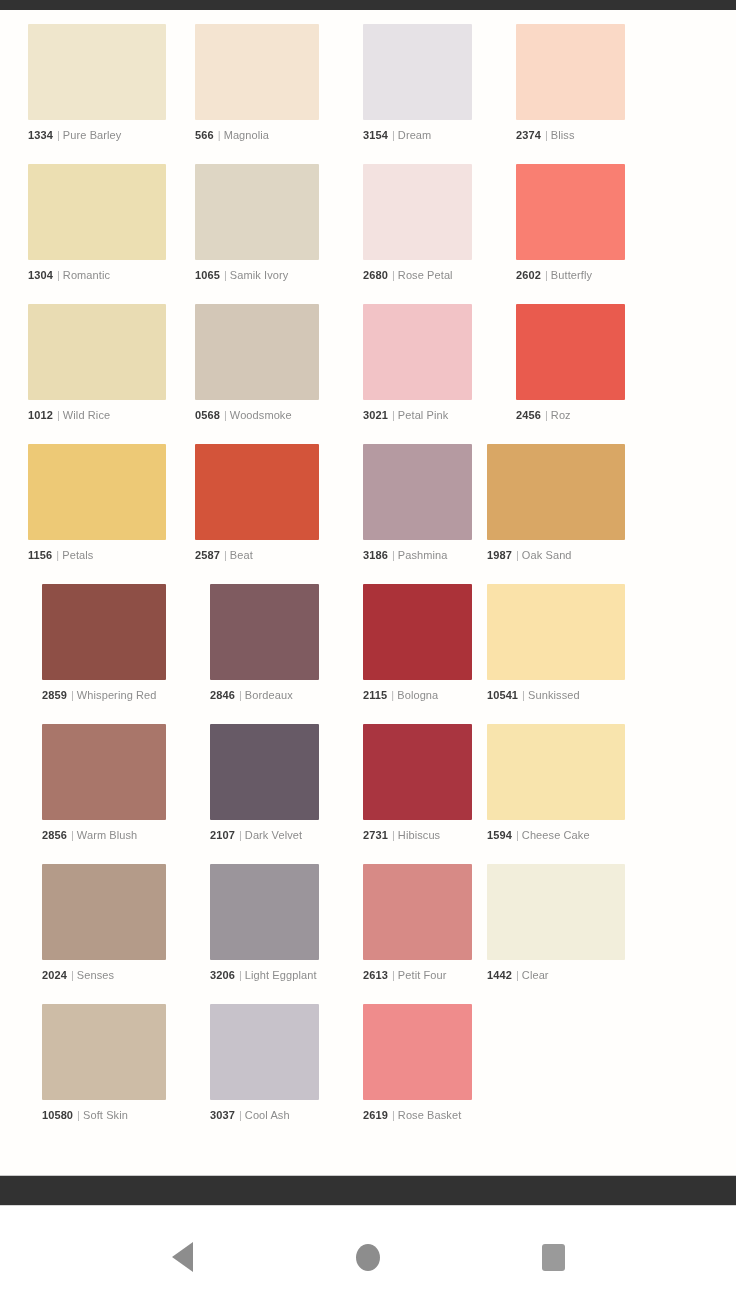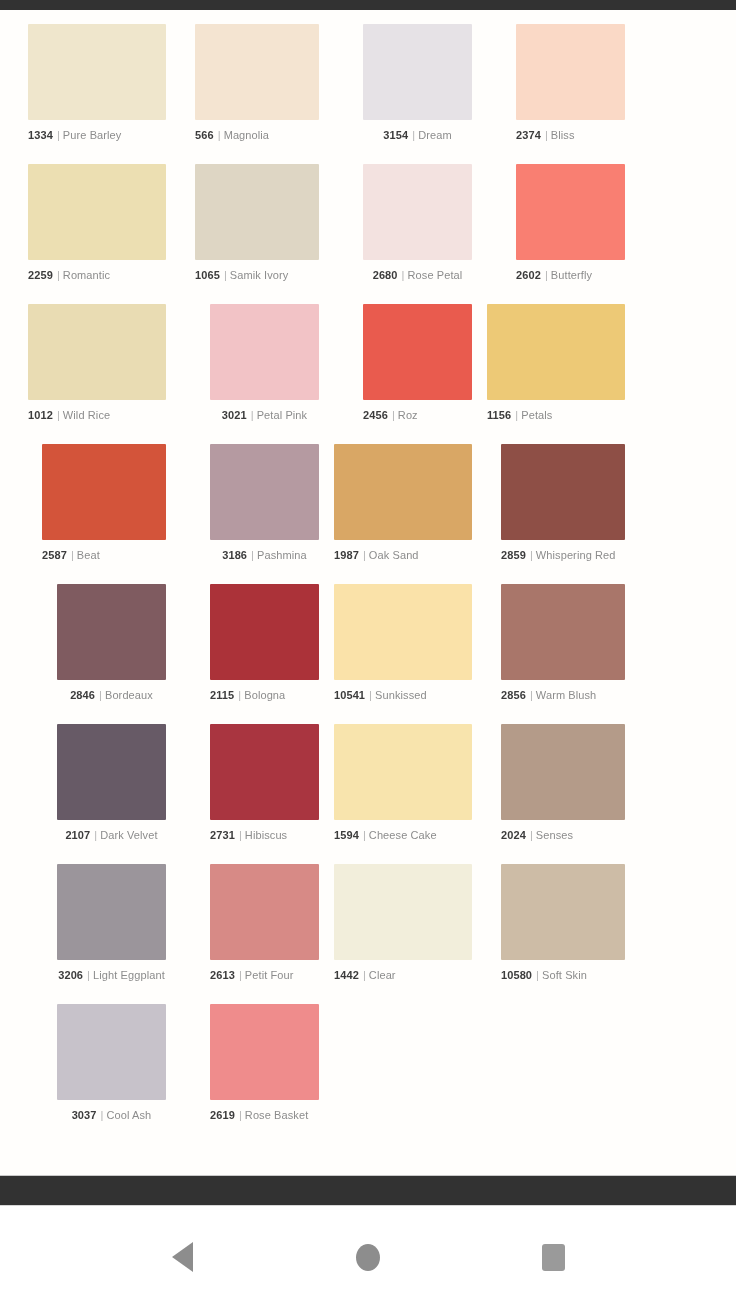--- a/index.html
+++ b/index.html
@@ -44,21 +44,21 @@
     column-gap: 0px;
     row-gap: 0px;
     padding-left: 28px;
     padding-right: 8px;
   }
 
   
   .swatch-cell { position: relative; }
   .swatch-cell.col-1 { padding-right: 15px; }
   .swatch-cell.col-2 { padding-right: 15px; padding-left: 14px; }
-  .swatch-cell.col-3 { padding-right: 15px; padding-left: 29px; text-align: center; }
+  .swatch-cell.col-3 { padding-right: 15px; padding-left: 29px; }
   .swatch-cell.col-4 { padding-right: 15px; padding-left: 29px; }
 
   .swatch-chip {
     width: 100%;
     height: 96px;
     border-radius: 1px;
   }
 
   .swatch-label {
     margin-top: 9px;
@@ -157,37 +157,41 @@
         <div class="swatch-cell col-3">
           <div class="swatch-chip" title="Dream" style="background: rgb(230, 226, 230);"></div>
           <div class="swatch-label"><span class="swatch-code">3154</span><span class="swatch-sep">|</span><span class="swatch-name">Dream</span></div>
         </div>
         <div class="swatch-cell col-4">
           <div class="swatch-chip" title="Bliss" style="background: rgb(250, 217, 198);"></div>
           <div class="swatch-label"><span class="swatch-code">2374</span><span class="swatch-sep">|</span><span class="swatch-name">Bliss</span></div>
         </div>
         <div class="swatch-cell col-1">
           <div class="swatch-chip" title="Romantic" style="background: rgb(236, 223, 178);"></div>
-          <div class="swatch-label"><span class="swatch-code">2259</span><span class="swatch-sep">|</span><span class="swatch-name">Romantic</span></div>
+          <div class="swatch-label"><span class="swatch-code">1304</span><span class="swatch-sep">|</span><span class="swatch-name">Romantic</span></div>
         </div>
         <div class="swatch-cell col-2">
           <div class="swatch-chip" title="Samik Ivory" style="background: rgb(222, 214, 196);"></div>
           <div class="swatch-label"><span class="swatch-code">1065</span><span class="swatch-sep">|</span><span class="swatch-name">Samik Ivory</span></div>
         </div>
         <div class="swatch-cell col-3">
           <div class="swatch-chip" title="Rose Petal" style="background: rgb(243, 226, 224);"></div>
           <div class="swatch-label"><span class="swatch-code">2680</span><span class="swatch-sep">|</span><span class="swatch-name">Rose Petal</span></div>
         </div>
         <div class="swatch-cell col-4">
           <div class="swatch-chip" title="Butterfly" style="background: rgb(249, 127, 114);"></div>
           <div class="swatch-label"><span class="swatch-code">2602</span><span class="swatch-sep">|</span><span class="swatch-name">Butterfly</span></div>
         </div>
         <div class="swatch-cell col-1">
           <div class="swatch-chip" title="Wild Rice" style="background: rgb(233, 220, 179);"></div>
           <div class="swatch-label"><span class="swatch-code">1012</span><span class="swatch-sep">|</span><span class="swatch-name">Wild Rice</span></div>
+        </div>
+        <div class="swatch-cell col-2">
+          <div class="swatch-chip" title="Woodsmoke" style="background: rgb(211, 199, 183);"></div>
+          <div class="swatch-label"><span class="swatch-code">0568</span><span class="swatch-sep">|</span><span class="swatch-name">Woodsmoke</span></div>
         </div>
         <div class="swatch-cell col-3">
           <div class="swatch-chip" title="Petal Pink" style="background: rgb(242, 195, 198);"></div>
           <div class="swatch-label"><span class="swatch-code">3021</span><span class="swatch-sep">|</span><span class="swatch-name">Petal Pink</span></div>
         </div>
         <div class="swatch-cell col-4">
           <div class="swatch-chip" title="Roz" style="background: rgb(233, 91, 78);"></div>
           <div class="swatch-label"><span class="swatch-code">2456</span><span class="swatch-sep">|</span><span class="swatch-name">Roz</span></div>
         </div>
         <div class="swatch-cell col-1">

